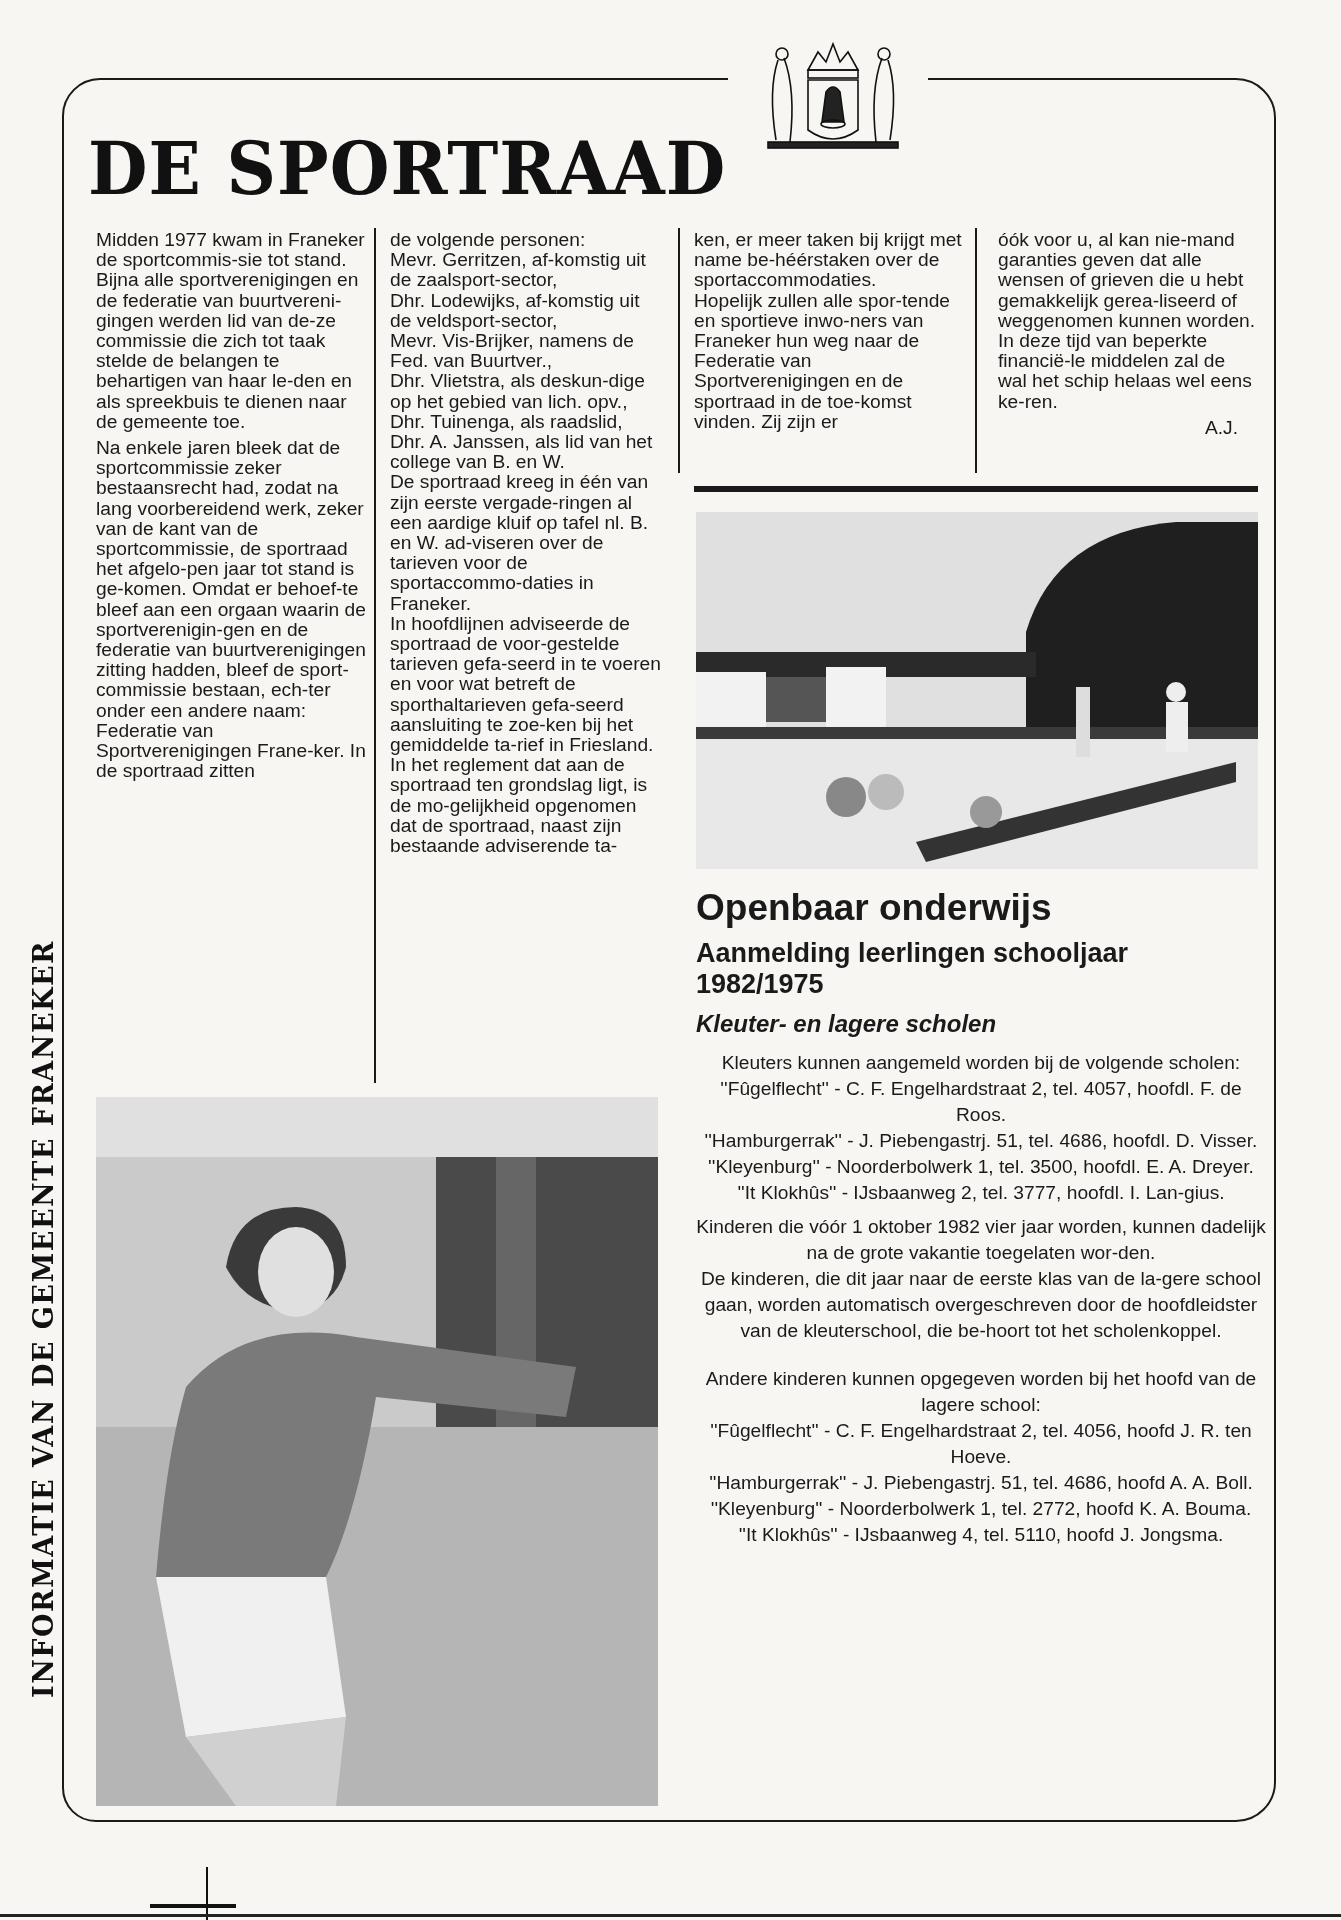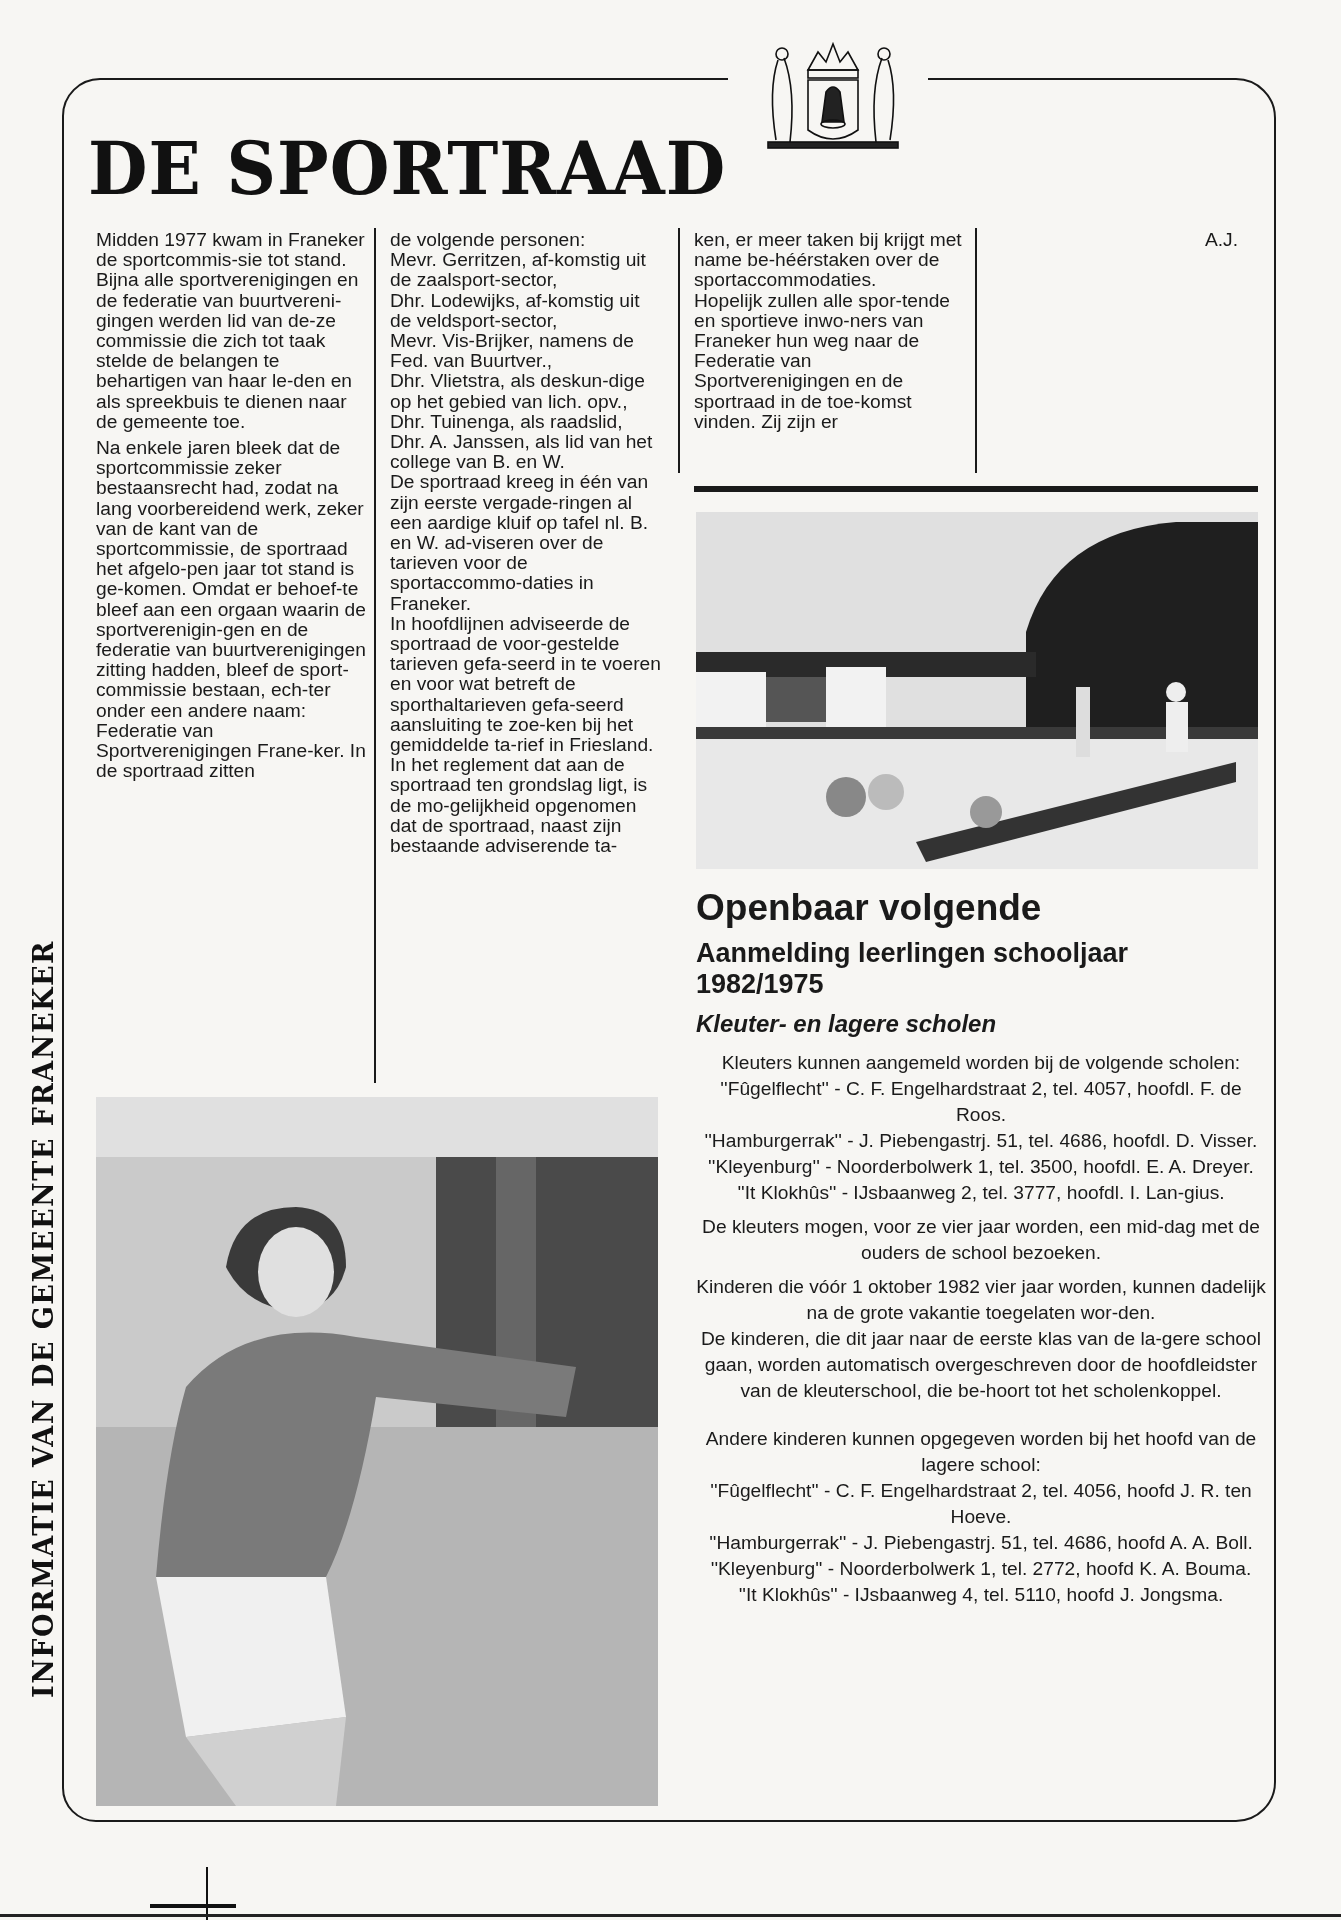--- a/index.html
+++ b/index.html
@@ -95,20 +95,21 @@
 </div>
 <div class="vrule" style="left:678px; top:228px; height:245px;"></div>
 
 <div class="col col3">
   <p>ken, er meer taken bij krijgt met name be-héérstaken over de sportaccommodaties.
 Hopelijk zullen alle spor-tende en sportieve inwo-ners van Franeker hun weg naar de Federatie van Sportverenigingen en de sportraad in de toe-komst vinden. Zij zijn er</p>
 </div>
 <div class="vrule" style="left:975px; top:228px; height:245px;"></div>
 
 <div class="col col4">
+  <p>óók voor u, al kan nie-mand garanties geven dat alle wensen of grieven die u hebt gemakkelijk gerea-liseerd of weggenomen kunnen worden. In deze tijd van beperkte financië-le middelen zal de wal het schip helaas wel eens ke-ren.</p>
   <p class="sig">A.J.</p>
 </div>
 
 <div class="hrule"></div>
 
 <div class="photo photo-kids">
   <svg width="562" height="357" viewBox="0 0 562 357">
     <rect x="0" y="0" width="562" height="357" fill="#e0e0e0"></rect>
     <path d="M330 120 Q360 20 480 10 L562 10 L562 260 L330 260 Z" fill="#1f1f1f"></path>
     <rect x="0" y="140" width="340" height="25" fill="#2a2a2a"></rect>
@@ -137,31 +138,30 @@
     <path d="M130 170 Q140 110 200 110 Q250 112 250 170 Q240 210 200 215 Q150 210 130 170 Z" fill="#3a3a3a"></path>
     <ellipse cx="200" cy="175" rx="38" ry="45" fill="#e0e0e0"></ellipse>
     <path d="M90 290 Q150 220 260 240 L480 270 L470 320 L280 300 Q260 420 230 480 L60 480 Q70 360 90 290 Z" fill="#7a7a7a"></path>
     <path d="M60 480 L230 480 L250 620 L90 640 Z" fill="#f0f0f0"></path>
     <path d="M90 640 L140 709 L240 709 L250 620 Z" fill="#d0d0d0"></path>
   </svg>
 </div>
 
 <div class="sidebar-text">INFORMATIE VAN DE GEMEENTE FRANEKER</div>
 
-<div class="sec h1">Openbaar volgende</div>
+<div class="sec h1">Openbaar onderwijs</div>
 <div class="sec h2" style="width:520px;">Aanmelding leerlingen schooljaar 1982/1975</div>
 <div class="sec h3">Kleuter- en lagere scholen</div>
 
 <div class="sec body2">
   <p>Kleuters kunnen aangemeld worden bij de volgende scholen:
 ''Fûgelflecht'' - C. F. Engelhardstraat 2, tel. 4057, hoofdl. F. de Roos.
 ''Hamburgerrak'' - J. Piebengastrj. 51, tel. 4686, hoofdl. D. Visser.
 ''Kleyenburg'' - Noorderbolwerk 1, tel. 3500, hoofdl. E. A. Dreyer.
 ''It Klokhûs'' - IJsbaanweg 2, tel. 3777, hoofdl. I. Lan-gius.</p>
-  <p>De kleuters mogen, voor ze vier jaar worden, een mid-dag met de ouders de school bezoeken.</p>
   <p class="gap">Kinderen die vóór 1 oktober 1982 vier jaar worden, kunnen dadelijk na de grote vakantie toegelaten wor-den.
 De kinderen, die dit jaar naar de eerste klas van de la-gere school gaan, worden automatisch overgeschreven door de hoofdleidster van de kleuterschool, die be-hoort tot het scholenkoppel.</p>
   <p>Andere kinderen kunnen opgegeven worden bij het hoofd van de lagere school:
 ''Fûgelflecht'' - C. F. Engelhardstraat 2, tel. 4056, hoofd J. R. ten Hoeve.
 ''Hamburgerrak'' - J. Piebengastrj. 51, tel. 4686, hoofd A. A. Boll.
 ''Kleyenburg'' - Noorderbolwerk 1, tel. 2772, hoofd K. A. Bouma.
 ''It Klokhûs'' - IJsbaanweg 4, tel. 5110, hoofd J. Jongsma.</p>
 </div>
 
 <div class="footer">

